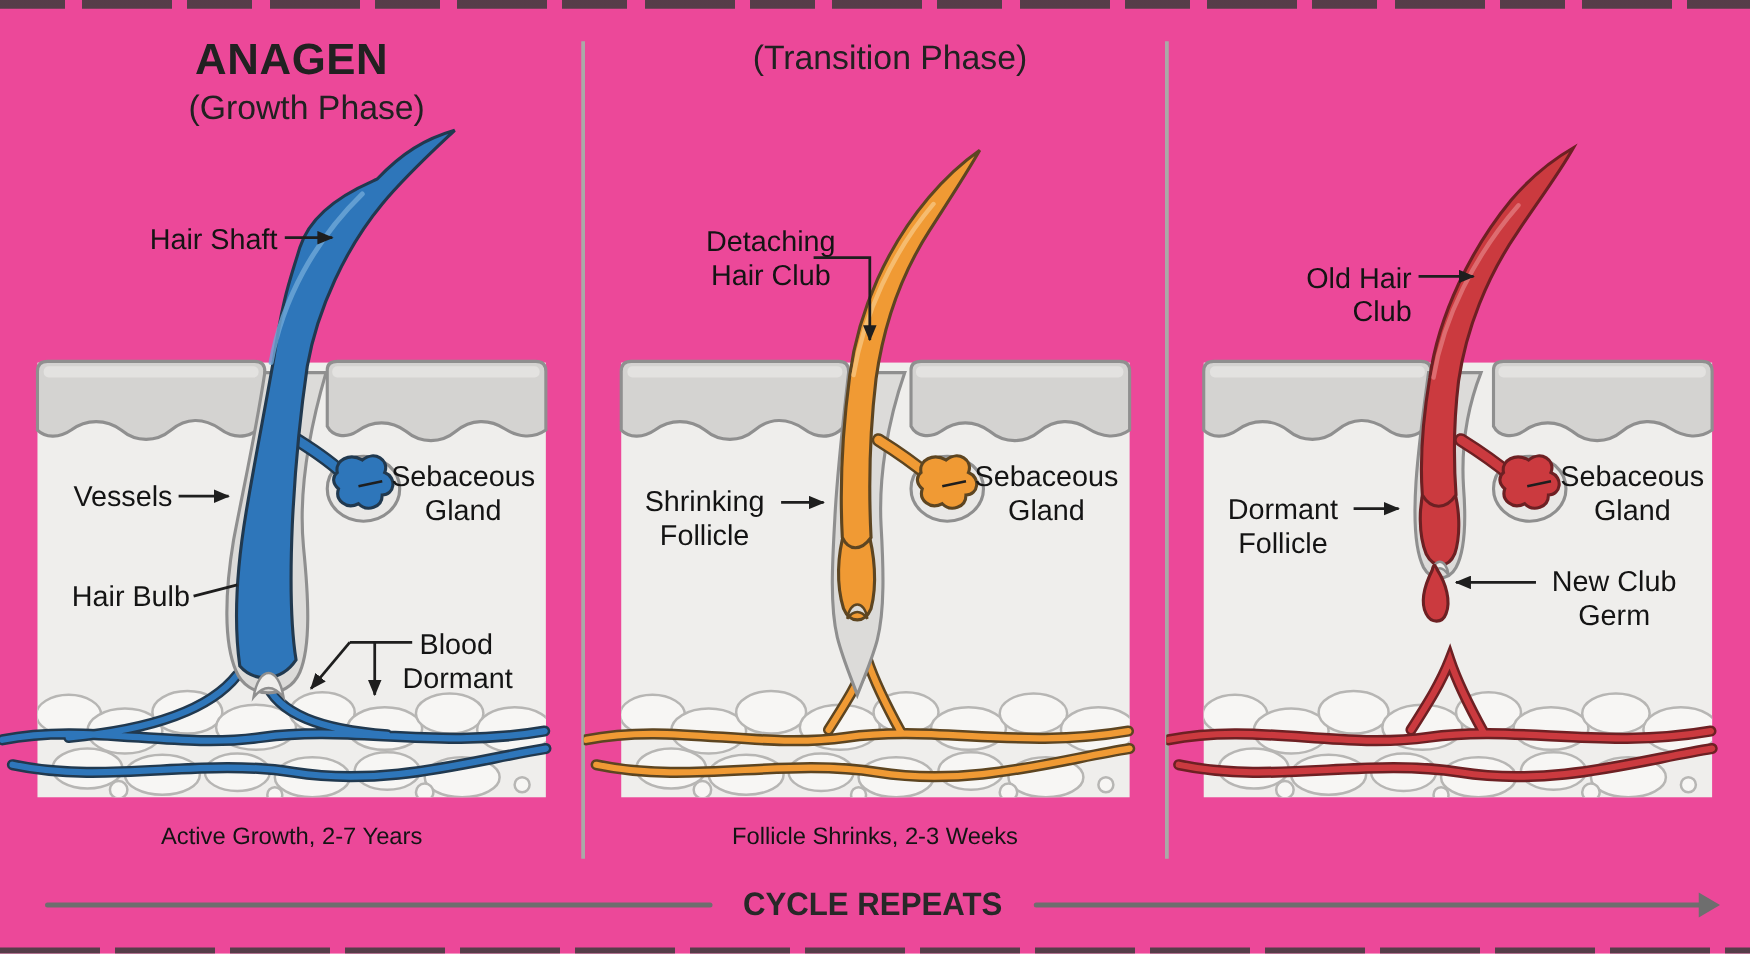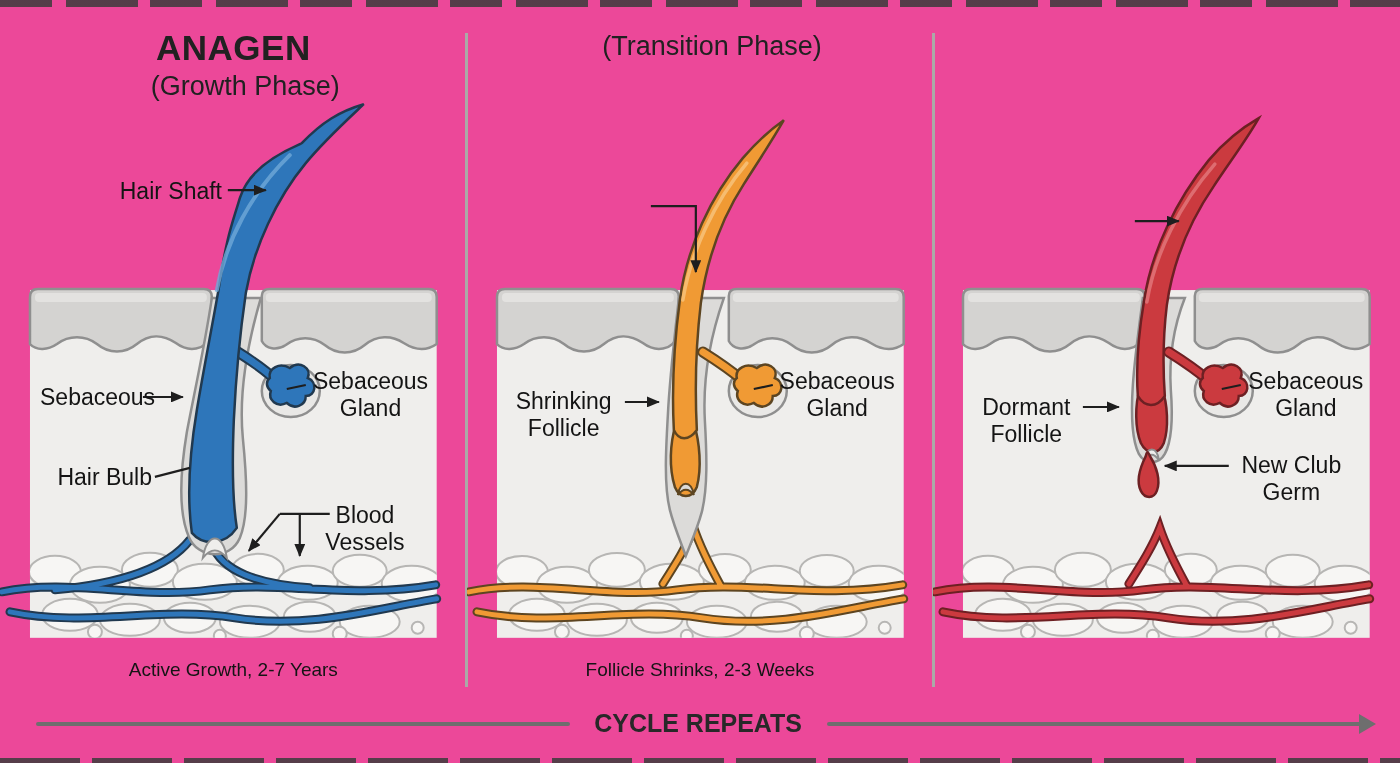--- a/index.html
+++ b/index.html
@@ -105,24 +105,24 @@
           <path d="M143,397 L183,397" marker-end="url(#ah1)"></path>
           <path d="M306,385 L287,389"></path>
           <path d="M155,477 L190,468"></path>
           <path d="M330,514 L280,514"></path>
           <path d="M280,514 L249,551" marker-end="url(#ah1)"></path>
           <path d="M300,514 L300,556" marker-end="url(#ah1)"></path>
         </g>
       </svg>
 
       <div class="panel-label t-right" style="left:88px;top:178px;width:134px;">Hair Shaft</div>
-      <div class="panel-label t-right" style="left:40px;top:384px;width:98px;">Sebaceous</div>
+      <div class="panel-label t-right" style="left:40px;top:384px;width:98px;">Vessels</div>
       <div class="panel-label t-center" style="left:308px;top:368px;width:125px;">Sebaceous Gland</div>
       <div class="panel-label t-right" style="left:40px;top:464px;width:112px;">Hair Bulb</div>
-      <div class="panel-label t-center" style="left:322px;top:502px;width:86px;">Blood Vessels</div>
+      <div class="panel-label t-center" style="left:322px;top:502px;width:86px;">Blood Dormant</div>
 
       <div class="caption">Active Growth, 2-7 Years</div>
     </div>
 
     <div class="panel">
       <div class="title-block">
         <div class="subtitle">(Transition Phase)</div>
       </div>
 
       <svg class="illu" viewBox="0 0 467 763">
@@ -183,20 +183,21 @@
         <path stroke="#f8c47e" stroke-width="3.5" fill="none" stroke-linecap="round" opacity=".8" d="M216,300 C224,252 247,202 280,163"></path>
         <path fill="#dcdbd9" stroke="#5d4521" stroke-width="2" d="M211,495 C213,480 225,480 227,495 C222,488 216,488 211,495 Z"></path>
 
         <g stroke="#1e1e1e" stroke-width="2.2" fill="none">
           <path d="M184,206 L229,206 L229,272" marker-end="url(#ah2)"></path>
           <path d="M158,402 L192,402" marker-end="url(#ah2)"></path>
           <path d="M306,385 L287,389"></path>
         </g>
       </svg>
 
+      <div class="panel-label t-center" style="left:85px;top:180px;width:130px;">Detaching Hair Club</div>
       <div class="panel-label t-center" style="left:42px;top:388px;width:110px;">Shrinking Follicle</div>
       <div class="panel-label t-center" style="left:308px;top:368px;width:125px;">Sebaceous Gland</div>
 
       <div class="caption">Follicle Shrinks, 2-3 Weeks</div>
     </div>
 
     <div class="panel">
 
       <svg class="illu" viewBox="0 0 467 763">
         <defs>
@@ -258,20 +259,21 @@
         <path fill="#cb3a3f" stroke="#6d2023" stroke-width="2.5" d="M213,456 C207,468 203,481 208,491 C212,499 221,499 224,491 C228,481 224,467 217,456 C215,451 214,451 213,456 Z"></path>
 
         <g stroke="#1e1e1e" stroke-width="2.2" fill="none">
           <path d="M202,221 L246,221" marker-end="url(#ah3)"></path>
           <path d="M150,407 L186,407" marker-end="url(#ah3)"></path>
           <path d="M308,385 L289,389"></path>
           <path d="M296,466 L232,466" marker-end="url(#ah3)"></path>
         </g>
       </svg>
 
+      <div class="panel-label t-right" style="left:58px;top:209px;width:138px;">Old Hair Club</div>
       <div class="panel-label t-center" style="left:38px;top:394px;width:110px;">Dormant Follicle</div>
       <div class="panel-label t-center" style="left:310px;top:368px;width:125px;">Sebaceous Gland</div>
       <div class="panel-label t-center" style="left:302px;top:452px;width:112px;">New Club Germ</div>
 
     </div>
   </div>
 
   <div class="divider d1"></div>
   <div class="divider d2"></div>
 

